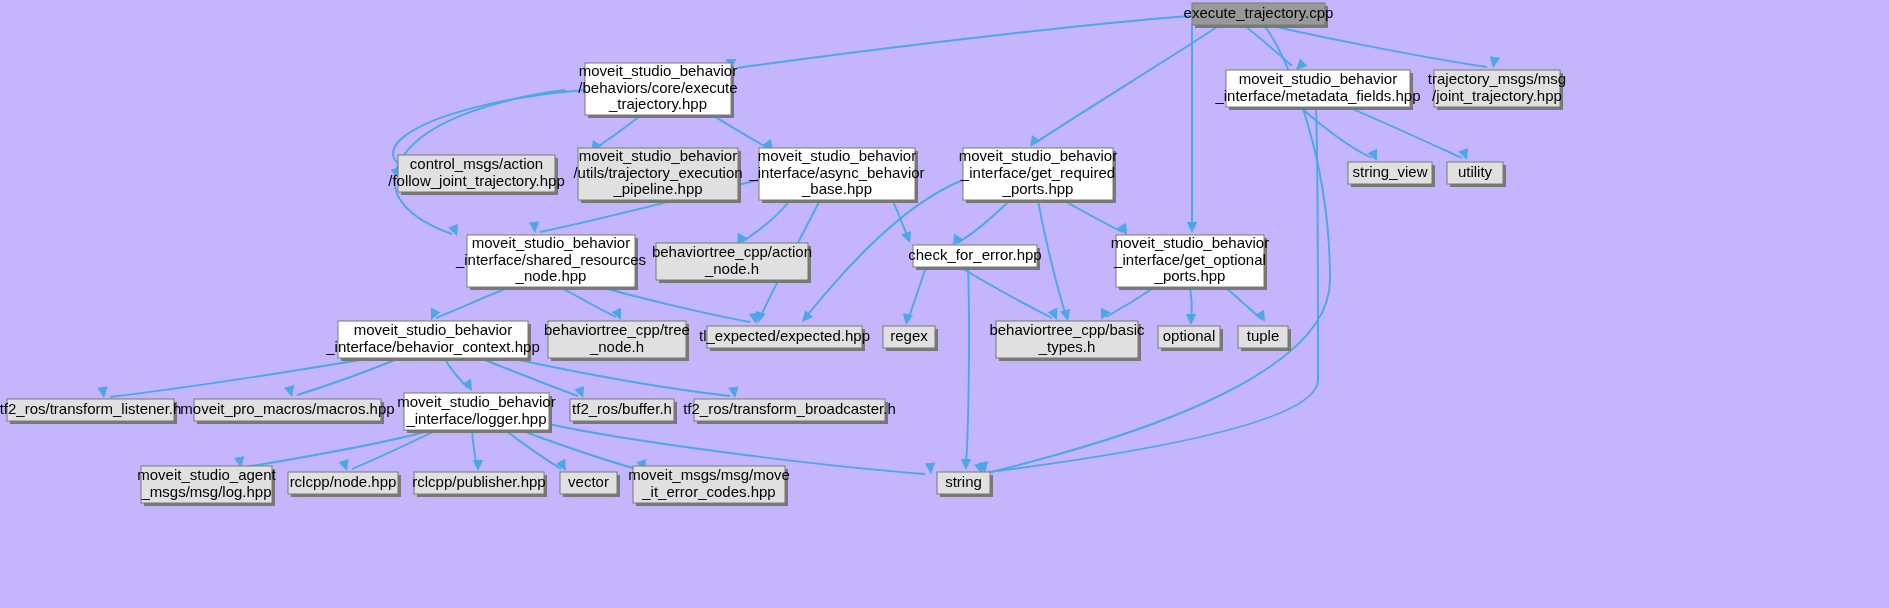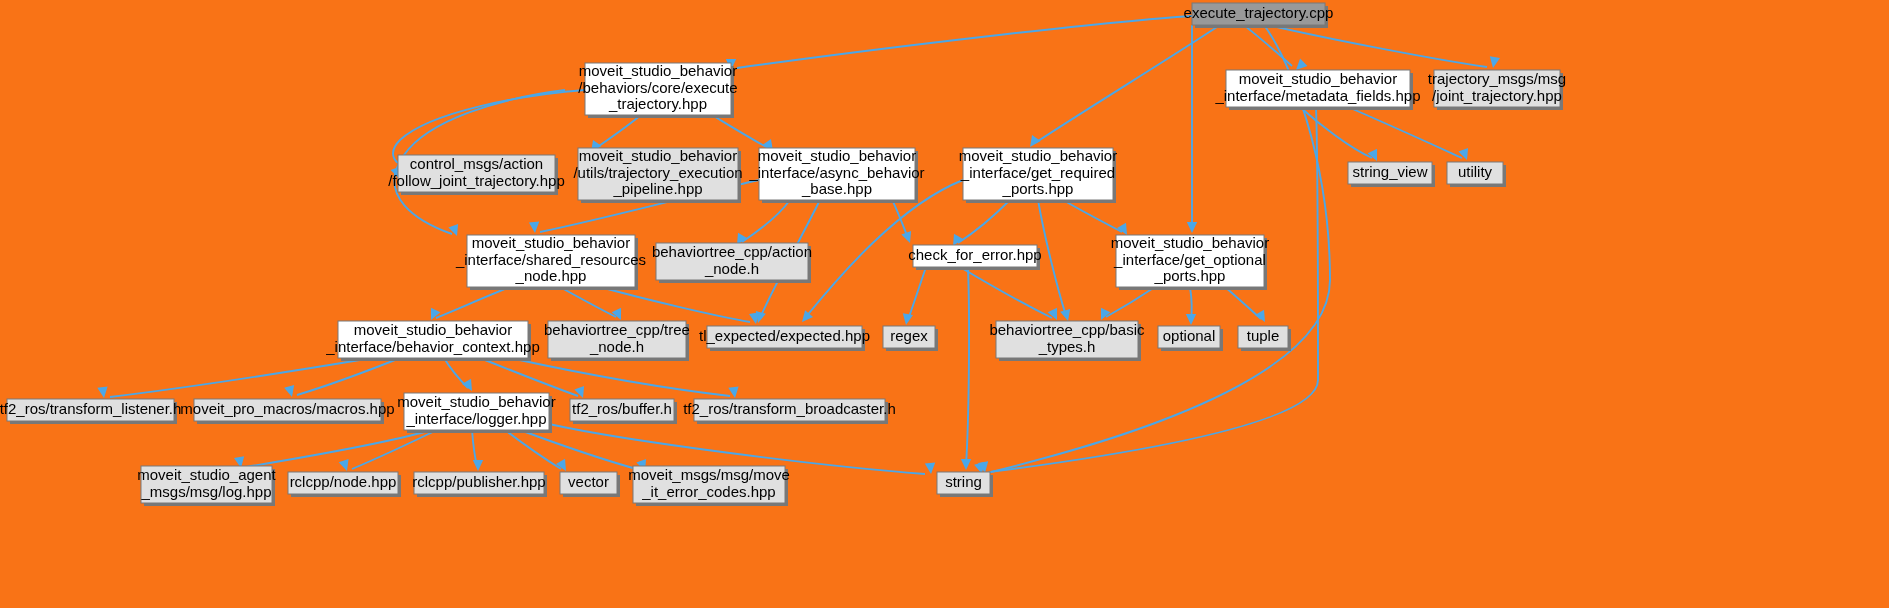--- a/index.html
+++ b/index.html
@@ -10,21 +10,21 @@
   body {
     width: 1889px;
     height: 608px;
     overflow: hidden;
     font-family: "Liberation Sans", sans-serif;
   }
   #graph-root {
     position: relative;
     width: 1889px;
     height: 608px;
-    background: #f97316;
+    background: #c4b5fd;
   }
   svg.graph-canvas {
     position: absolute;
     top: 0;
     left: 0;
     width: 1889px;
     height: 608px;
     display: block;
   }
   .node-box {

